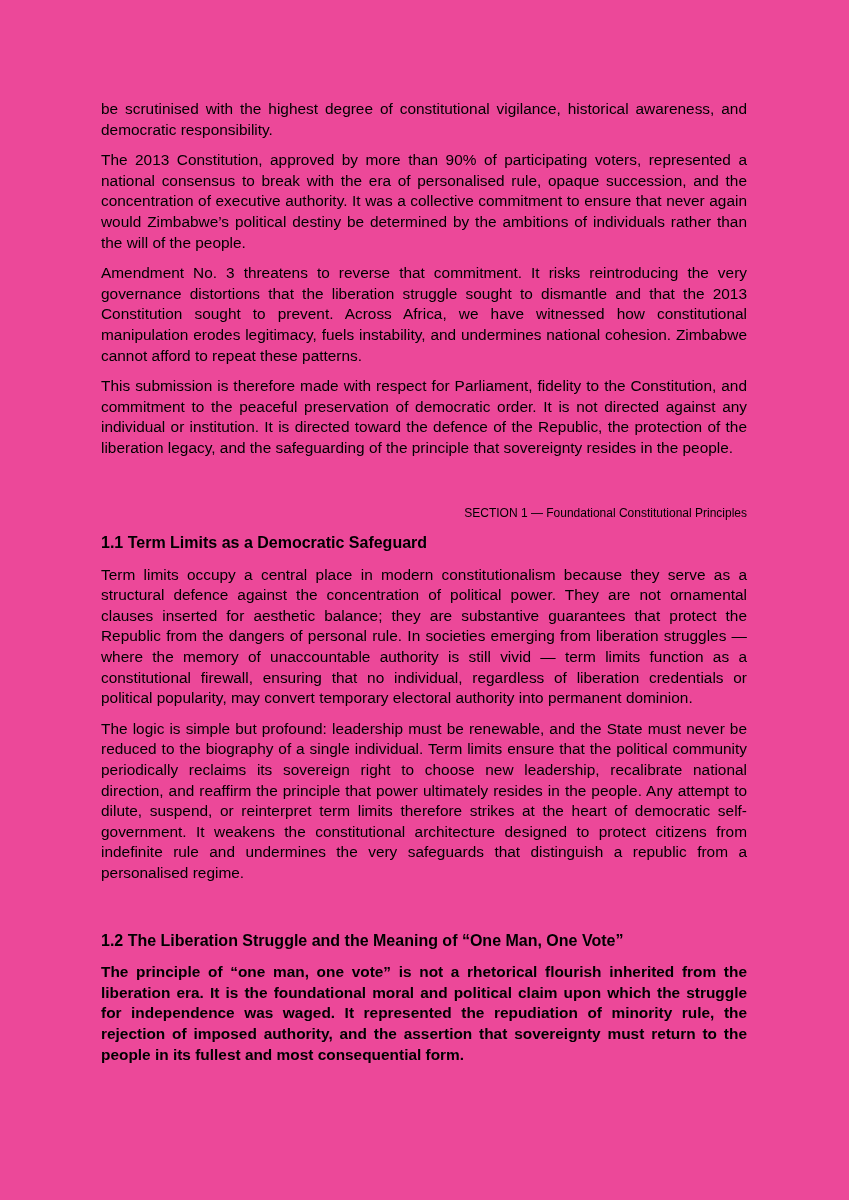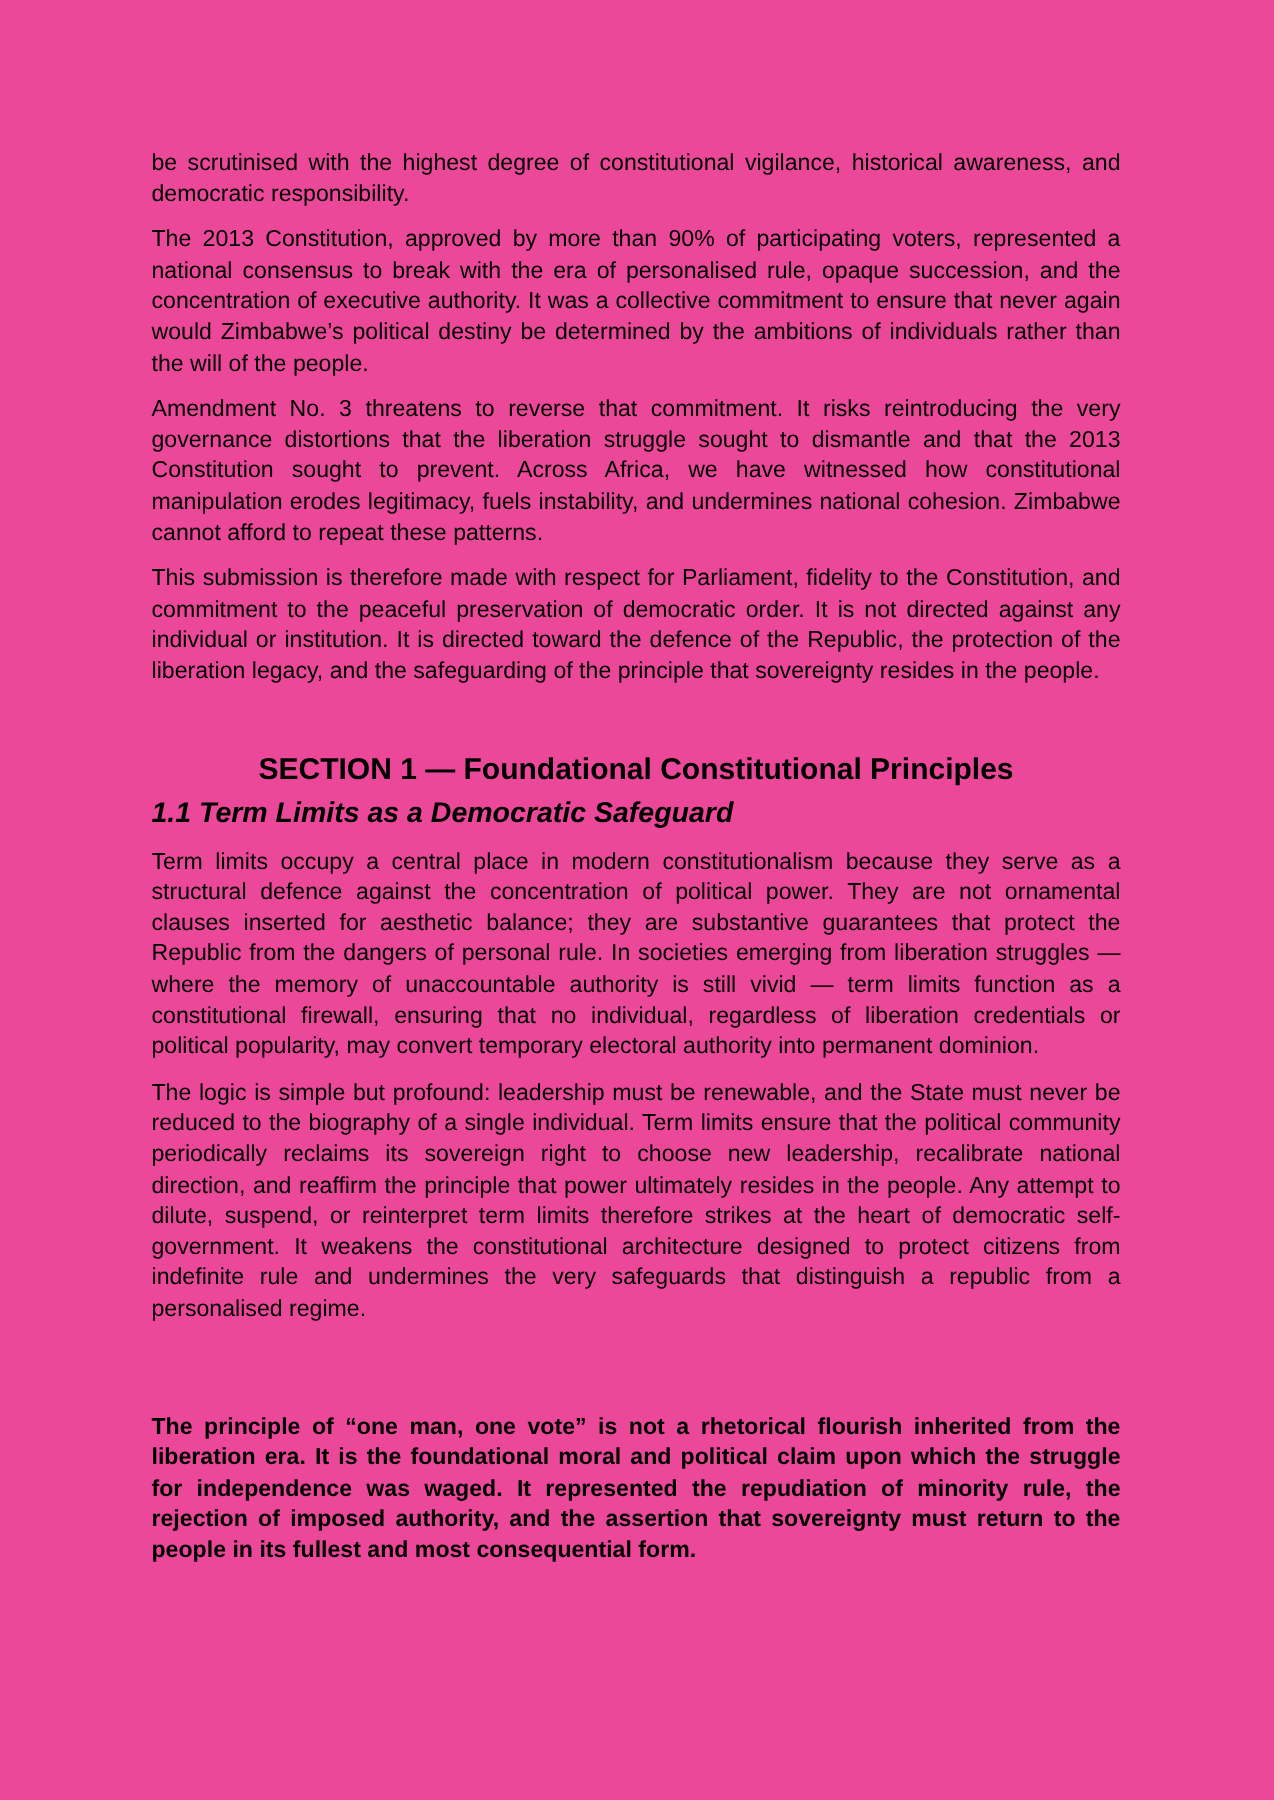--- a/index.html
+++ b/index.html
@@ -37,33 +37,32 @@
     word-spacing: 0px;
     hyphens: none;
   }
   p.para:last-child {
     margin-bottom: 0;
     font-weight: bold;
   }
   h2.section-heading {
     margin: 0;
     padding: 0;
-    font-size: 20px;
+    font-size: 12px;
     line-height: 20.6px;
-    font-weight: bold;
-    text-align: center;
+    font-weight: normal;
+    text-align: right;
   }
   h3.sub-heading {
     margin: 0;
     padding: 0;
-    font-size: 19px;
+    font-size: 16px;
     line-height: 20.6px;
     font-weight: bold;
     text-align: left;
-    font-style: italic;
   }
   .spacer-before-section {
     height: 34px;
   }
   .spacer-after-section {
     height: 10px;
   }
   .spacer-after-subheading {
     height: 11px;
   }
@@ -95,19 +94,20 @@
     <h3 class="sub-heading">1.1 Term Limits as a Democratic Safeguard</h3>
 
     <div class="spacer-after-subheading"></div>
 
     <p class="para">Term limits occupy a central place in modern constitutionalism because they serve as a structural defence against the concentration of political power. They are not ornamental clauses inserted for aesthetic balance; they are substantive guarantees that protect the Republic from the dangers of personal rule. In societies emerging from liberation struggles — where the memory of unaccountable authority is still vivid — term limits function as a constitutional firewall, ensuring that no individual, regardless of liberation credentials or political popularity, may convert temporary electoral authority into permanent dominion.</p>
 
     <p class="para">The logic is simple but profound: leadership must be renewable, and the State must never be reduced to the biography of a single individual. Term limits ensure that the political community periodically reclaims its sovereign right to choose new leadership, recalibrate national direction, and reaffirm the principle that power ultimately resides in the people. Any attempt to dilute, suspend, or reinterpret term limits therefore strikes at the heart of democratic self-government. It weakens the constitutional architecture designed to protect citizens from indefinite rule and undermines the very safeguards that distinguish a republic from a personalised regime.</p>
 
     <div class="spacer-before-subheading-2"></div>
 
+    <h3 class="sub-heading">1.2 The Liberation Struggle and the Meaning of “One Man, One Vote”</h3>
 
     <div class="spacer-after-subheading"></div>
 
     <p class="para">The principle of “one man, one vote” is not a rhetorical flourish inherited from the liberation era. It is the foundational moral and political claim upon which the struggle for independence was waged. It represented the repudiation of minority rule, the rejection of imposed authority, and the assertion that sovereignty must return to the people in its fullest and most consequential form.</p>
 
   </div>
 </div>
 
 </body></html>

